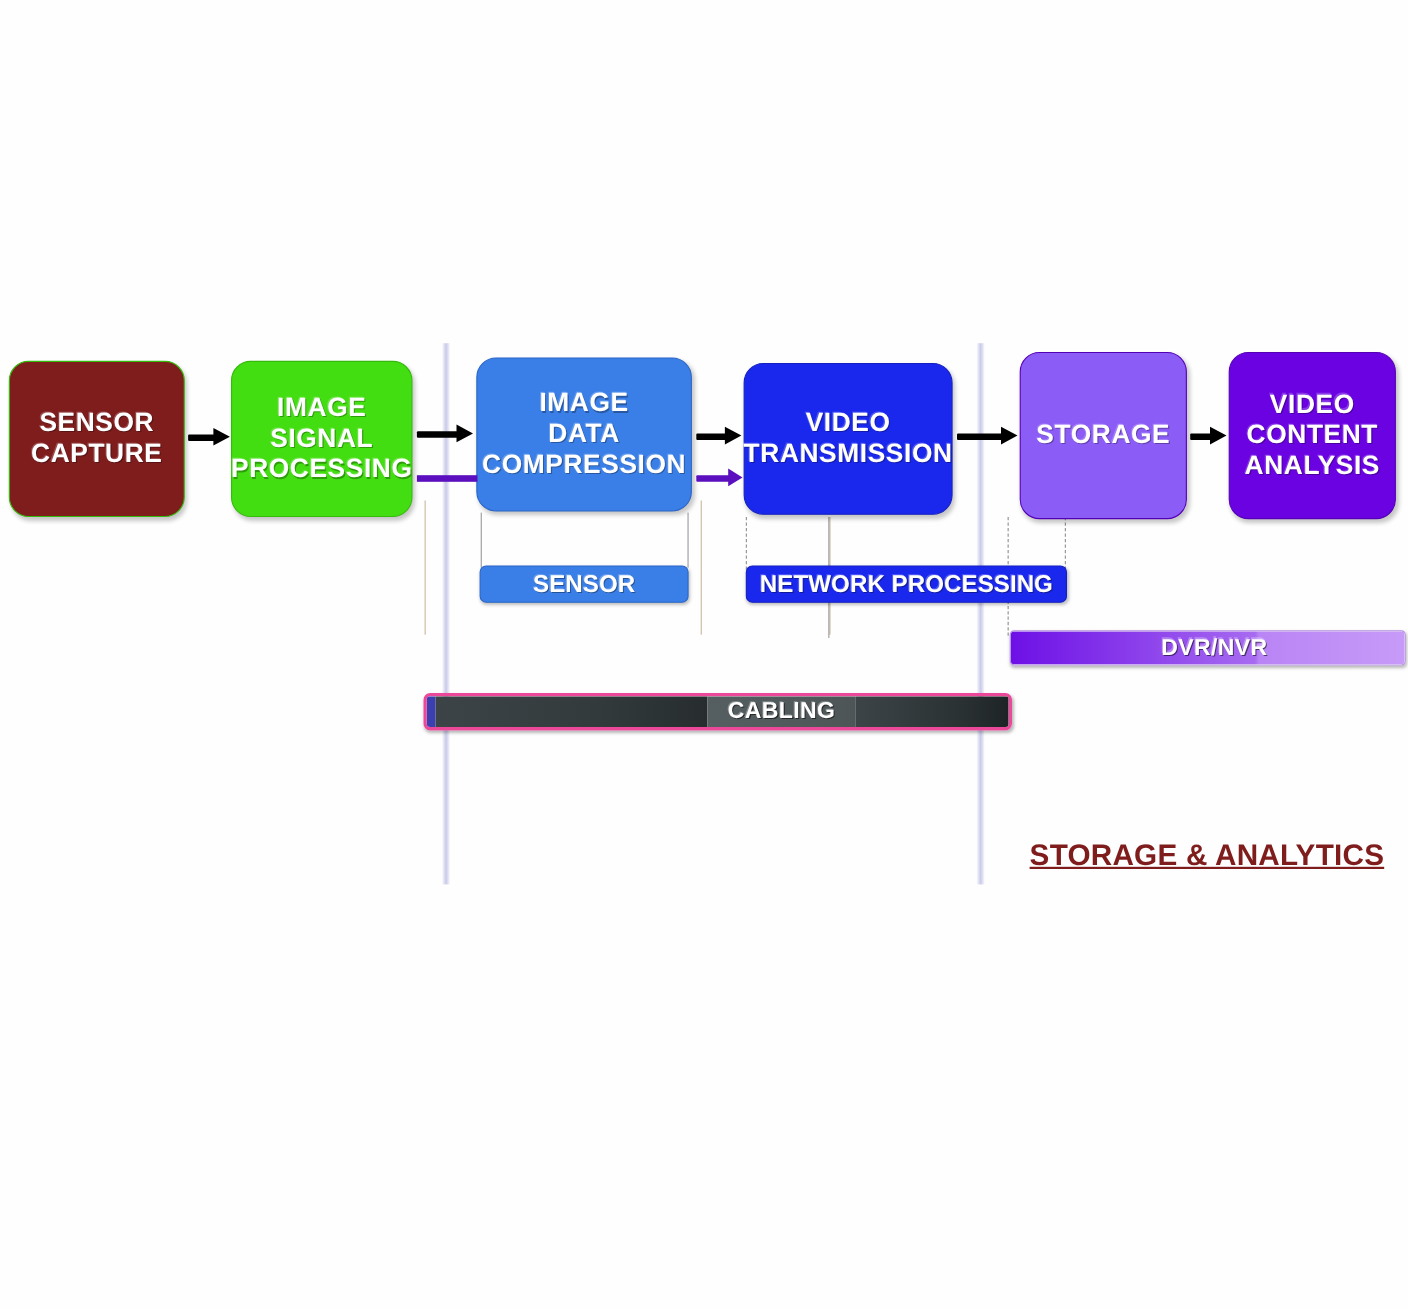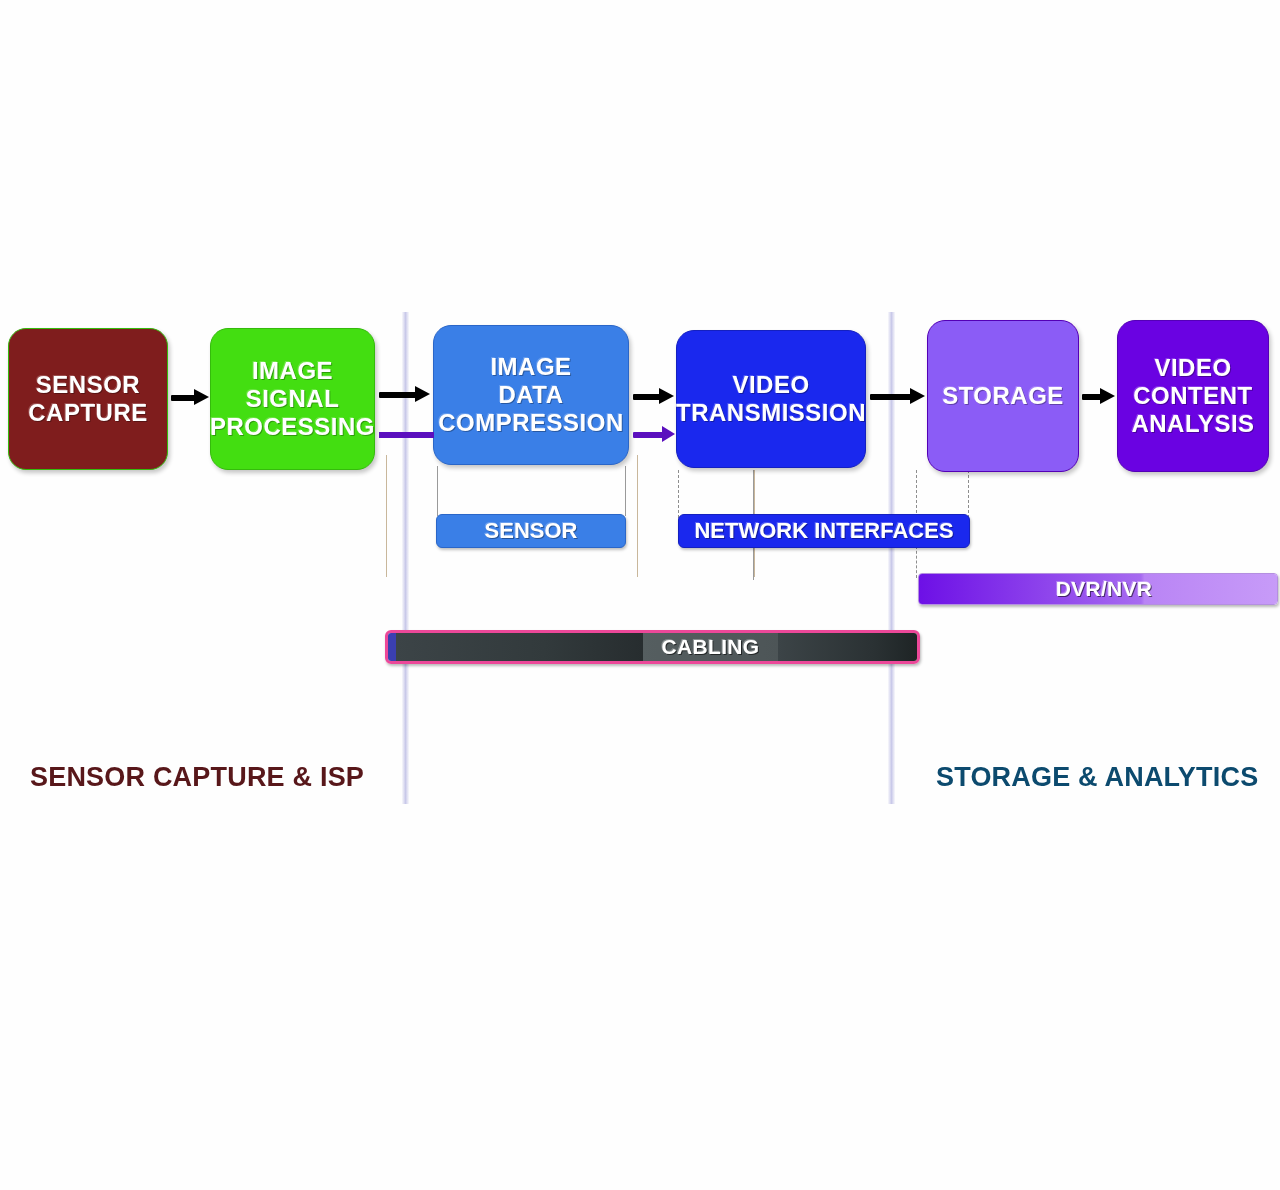--- a/index.html
+++ b/index.html
@@ -225,33 +225,32 @@
   <div class="arrow violet" style="left:633px; top:430px; width:43px;">
     <div class="shaft" style="width:30px;"></div>
     <div class="head" style="left:29px;"></div>
   </div>
 
   <div class="capsule codec" style="left: 436px; top: 514px; width: 190px; height: 34px; font-size: 22px; background: rgb(58, 127, 231);">
     <span>SENSOR</span>
   </div>
 
   <div class="capsule netif" style="left: 678px; top: 514px; width: 292px; height: 34px; font-size: 22px; background: rgb(26, 40, 238);">
-    <span>NETWORK INTERFACES</span>
+    <span>NETWORK PROCESSING</span>
   </div>
 
 
   <div class="spanbar" id="dvr-bar" style="left:918px; top:573px; width:360px; height:32px;">
     <div class="seg" style="left:0; right:0; background:linear-gradient(to right,#6d10e6,#a76bf0 62%,#b984f5 63%,#c79bf8);"></div>
     <div class="cap" style="left:120px; width:130px;">DVR/NVR</div>
   </div>
 
   <div class="spanbar" id="cabling-bar" style="left:385px; top:630px; width:535px; height:34px; border-radius:6px;">
     <div class="seg" style="left:0; width:8px; background:#3b3fb0;"></div>
     <div class="seg" style="left:8px; width:247px; background:linear-gradient(to right,#3c4447,#323a3c 60%,#272d2f);"></div>
     <div class="seg" style="left:255px; width:135px; background:linear-gradient(to right,#555e60,#4d5557);"></div>
     <div class="seg" style="left:390px; right:0; background:linear-gradient(to right,#3c4447,#2a3133 70%,#1e2425);"></div>
     <div class="cap" style="left:255px; width:135px;">CABLING</div>
   </div>
 
-  <div class="section-caption" id="cap-1" style="left:30px; top:762px; color:#58171a;">SENSOR CAPTURE &amp; ISP</div>
-  <div class="section-caption" id="cap-3" style="left:936px; top:762px; color:#0c4a6e;">STORAGE &amp; ANALYTICS</div>
+  <div class="section-caption" id="cap-3" style="left:936px; top:762px; color:#7f1d1d;text-decoration:underline;">STORAGE &amp; ANALYTICS</div>
 
 </div>
 
 </body></html>

